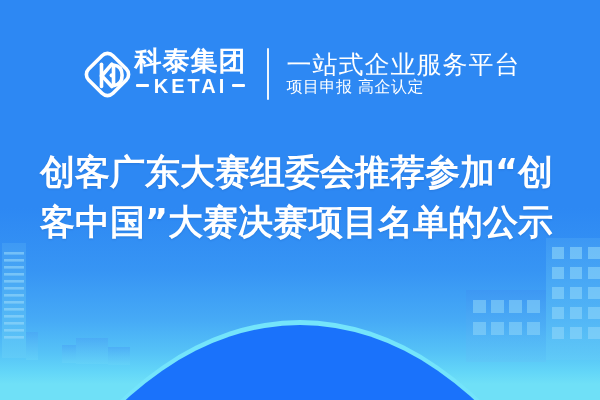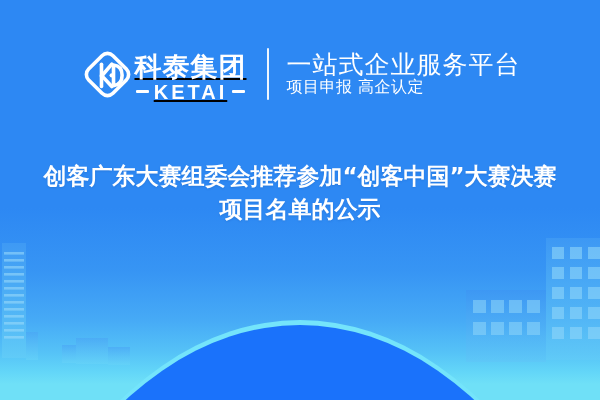--- a/index.html
+++ b/index.html
@@ -72,23 +72,22 @@
     top: 38px;
     width: 600px;
     height: 72px;
     display: flex;
     align-items: center;
     justify-content: center;
     gap: 0;
   }
   .brand {
     display: flex;
-    align-items: flex-end;
+    align-items: flex-start;
     gap: 0;
-    text-decoration: underline;
   }
   .logo-mark {
     width: 55px;
     height: 55px;
     flex: 0 0 auto;
     display: block;
   }
   .brand-words {
     display: flex;
     flex-direction: column;
@@ -152,29 +151,27 @@
     letter-spacing: 0.5px;
     font-family: "DejaVu Sans", "Liberation Sans", sans-serif;
   }
   
   .title {
     position: absolute;
     left: 50%;
     transform: translateX(-50%);
     top: 148px;
     width: 520px;
-    text-align: center;
-    color: #ffffff;
-    font-size: 23px;
+    color: #ffffff;
+    font-size: 35px;
     font-weight: bold;
     line-height: 1.42;
     letter-spacing: 0px;
     text-shadow: 0 1px 2px rgba(10,60,140,0.18);
     font-family: "DejaVu Sans", "Liberation Sans", sans-serif;
-    margin-top: 12px;
   }
 </style>
 </head>
 <body>
 
 <div class="banner">
 
   <div class="sky"></div>
 
   <svg class="city" viewBox="0 0 600 400" aria-hidden="true">

